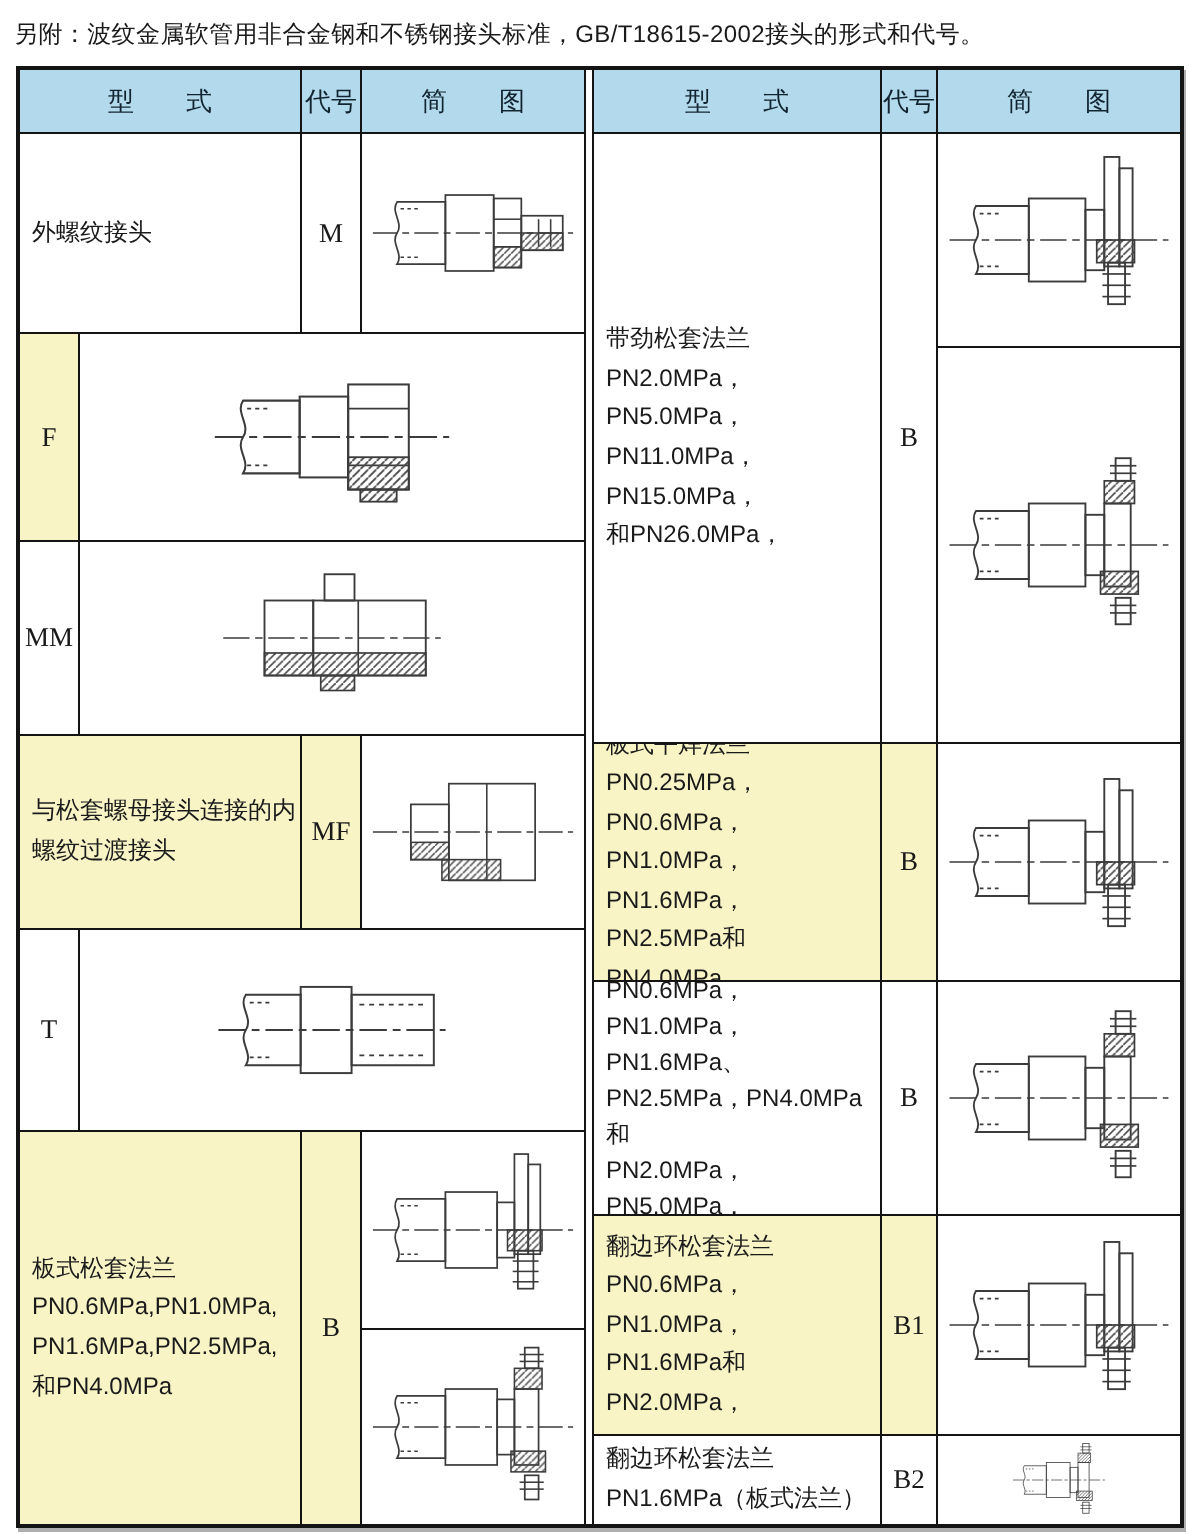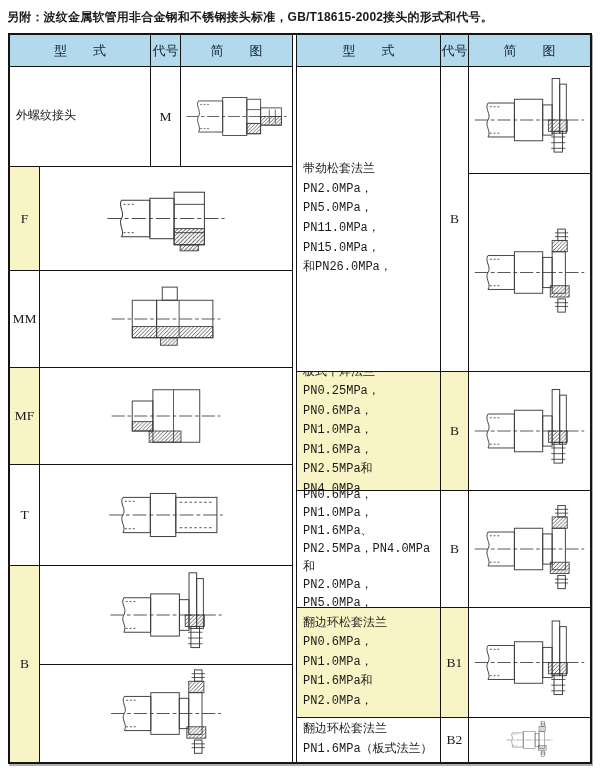--- a/index.html
+++ b/index.html
@@ -4,33 +4,33 @@
 <style>
   :root{
     --hdr:#b2d9ec;
     --hl:#f8f4c5;
     --bd:#141414;
     --ink:#1a1a1a;
   }
   *{box-sizing:border-box;margin:0;padding:0;}
   html,body{width:600px;height:768px;background:#fff;overflow:hidden;
     font-family:"Liberation Sans","DejaVu Sans",sans-serif;color:var(--ink);}
-  .title{padding:9px 8px 0 7px;font-size:12px;font-weight:bold;letter-spacing:.2px;}
+  .title{padding:9px 8px 0 7px;font-size:12px;font-weight:normal;letter-spacing:.2px;}
   .tbl{margin:7px 8px 0 8px;height:731px;border:2px solid var(--bd);display:flex;background:#fff;
        box-shadow:1px 2px 0 rgba(110,110,110,.55);}
   .grp{display:flex;flex-direction:column;height:100%;}
   .grp-l{width:283px;border-right:1.5px solid var(--bd);}
   .mid-gap{width:3px;background:#fff;}
   .grp-r{flex:1;border-left:1.5px solid var(--bd);}
   .row{display:flex;border-bottom:1px solid var(--bd);min-height:0;}
   .row:last-child{border-bottom:none;flex:1;}
   .hd{height:32px;background:var(--hdr);}
   .cell{border-right:1px solid var(--bd);display:flex;align-items:center;min-width:0;}
   .ct{width:141px;padding:4px 2px 4px 6px;font-size:12px;line-height:1.63;white-space:pre-line;
-      font-family:Liberation Mono, monospace;overflow:hidden;}
+      font-family:Liberation Sans, sans-serif;overflow:hidden;}
   .grp-r .ct{width:144px;}
   .cc{width:30px;justify-content:center;font-family:"Liberation Serif","DejaVu Serif",serif;
       font-size:13.5px;}
   .grp-r .cc{width:28px;}
   .cd{flex:1;border-right:none;padding:0;position:relative;}
   .cd-split{display:flex;flex-direction:column;align-items:stretch;}
   .sub{position:relative;min-height:0;}
   .sub-b{flex:1;}
   .sub-t{border-bottom:1px solid var(--bd);}
   .hd .cell{justify-content:center;font-size:13px;color:#122430;padding:0;
@@ -124,20 +124,22 @@
               <rect x="58" y="14" width="16" height="14" stroke="#3b3b3b" fill="none" stroke-width="1"></rect>
               <line x1="76" y1="28" x2="76" y2="68" stroke="#3b3b3b" stroke-width="0.9"></line>
               <rect x="26" y="56" width="86" height="12" fill="url(#ht3)" stroke="#3b3b3b" stroke-width="0.9"></rect>
               <rect x="56" y="68" width="18" height="8" fill="url(#ht3)" stroke="#3b3b3b" stroke-width="0.9"></rect>
             </svg>
           </div>
       </div>
     </div>
 
     <div class="row" style="height:97px">
+      <div class="cell ct y">与松套螺母接头连接的内
+螺纹过渡接头</div>
       <div class="cell cc y">MF</div>
       <div class="cell cd">
         <div class="dslot">
             <svg class="dsvg" viewBox="0 0 124 96" preserveAspectRatio="xMidYMid meet">
               <defs>
                 <pattern id="ht4" width="4" height="4" patternUnits="userSpaceOnUse">
                   <path d="M0 4L4 0" stroke="#4a4a4a" stroke-width="0.9"></path>
                 </pattern>
               </defs>
               <line x1="4" y1="48" x2="120" y2="48" stroke="#3b3b3b" stroke-width="0.9" stroke-dasharray="14 3 4 3"></line>
@@ -168,20 +170,24 @@
               <rect x="46" y="26" width="26" height="44" stroke="#3b3b3b" fill="none" stroke-width="1"></rect>
               <rect x="72" y="30" width="42" height="36" stroke="#3b3b3b" fill="none" stroke-width="1"></rect>
               <line x1="76" y1="35" x2="110" y2="35" stroke="#3b3b3b" stroke-width="0.9" stroke-dasharray="2.5 2.5"></line>
               <line x1="76" y1="61" x2="110" y2="61" stroke="#3b3b3b" stroke-width="0.9" stroke-dasharray="2.5 2.5"></line>
             </svg>
           </div>
       </div>
     </div>
 
     <div class="row">
+      <div class="cell ct y">板式松套法兰
+PN0.6MPa,PN1.0MPa,
+PN1.6MPa,PN2.5MPa,
+和PN4.0MPa</div>
       <div class="cell cc y">B</div>
       <div class="cell cd cd-split">
         <div class="sub sub-t" style="height:99px">
           <div class="dslot">
               <svg class="dsvg" viewBox="0 0 124 96" preserveAspectRatio="xMidYMid meet">
                 <defs>
                   <pattern id="ht6" width="4" height="4" patternUnits="userSpaceOnUse">
                     <path d="M0 4L4 0" stroke="#4a4a4a" stroke-width="0.9"></path>
                   </pattern>
                 </defs>

